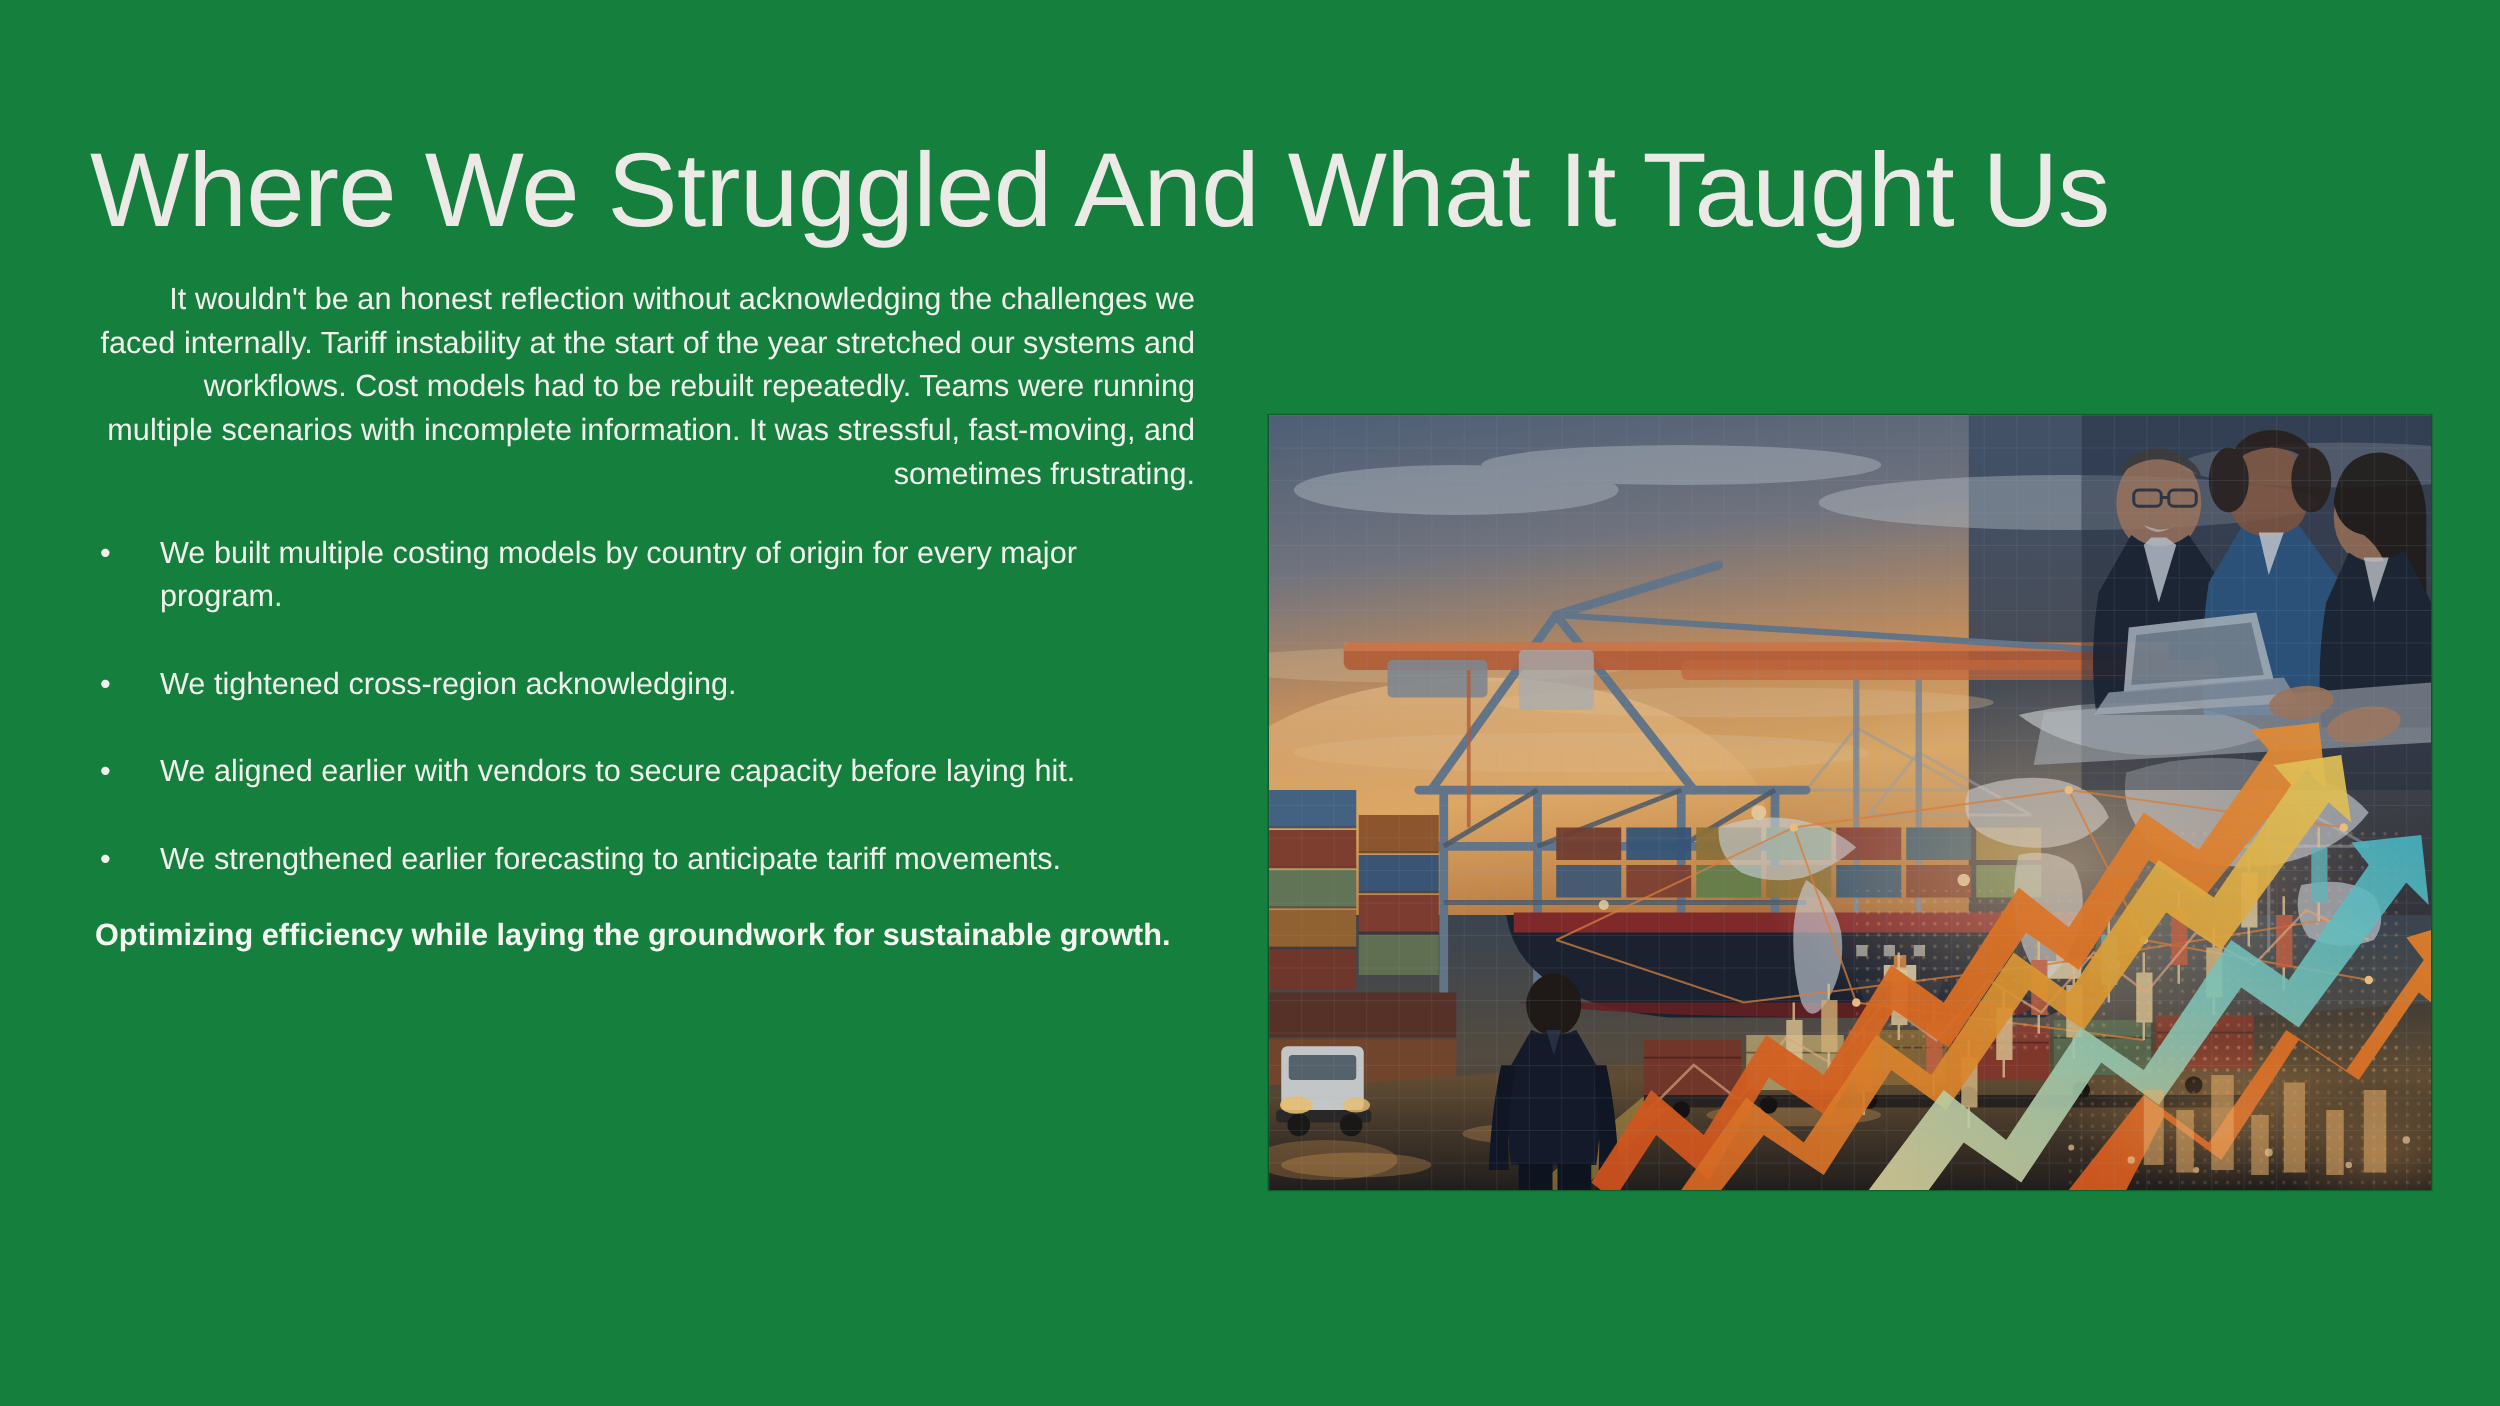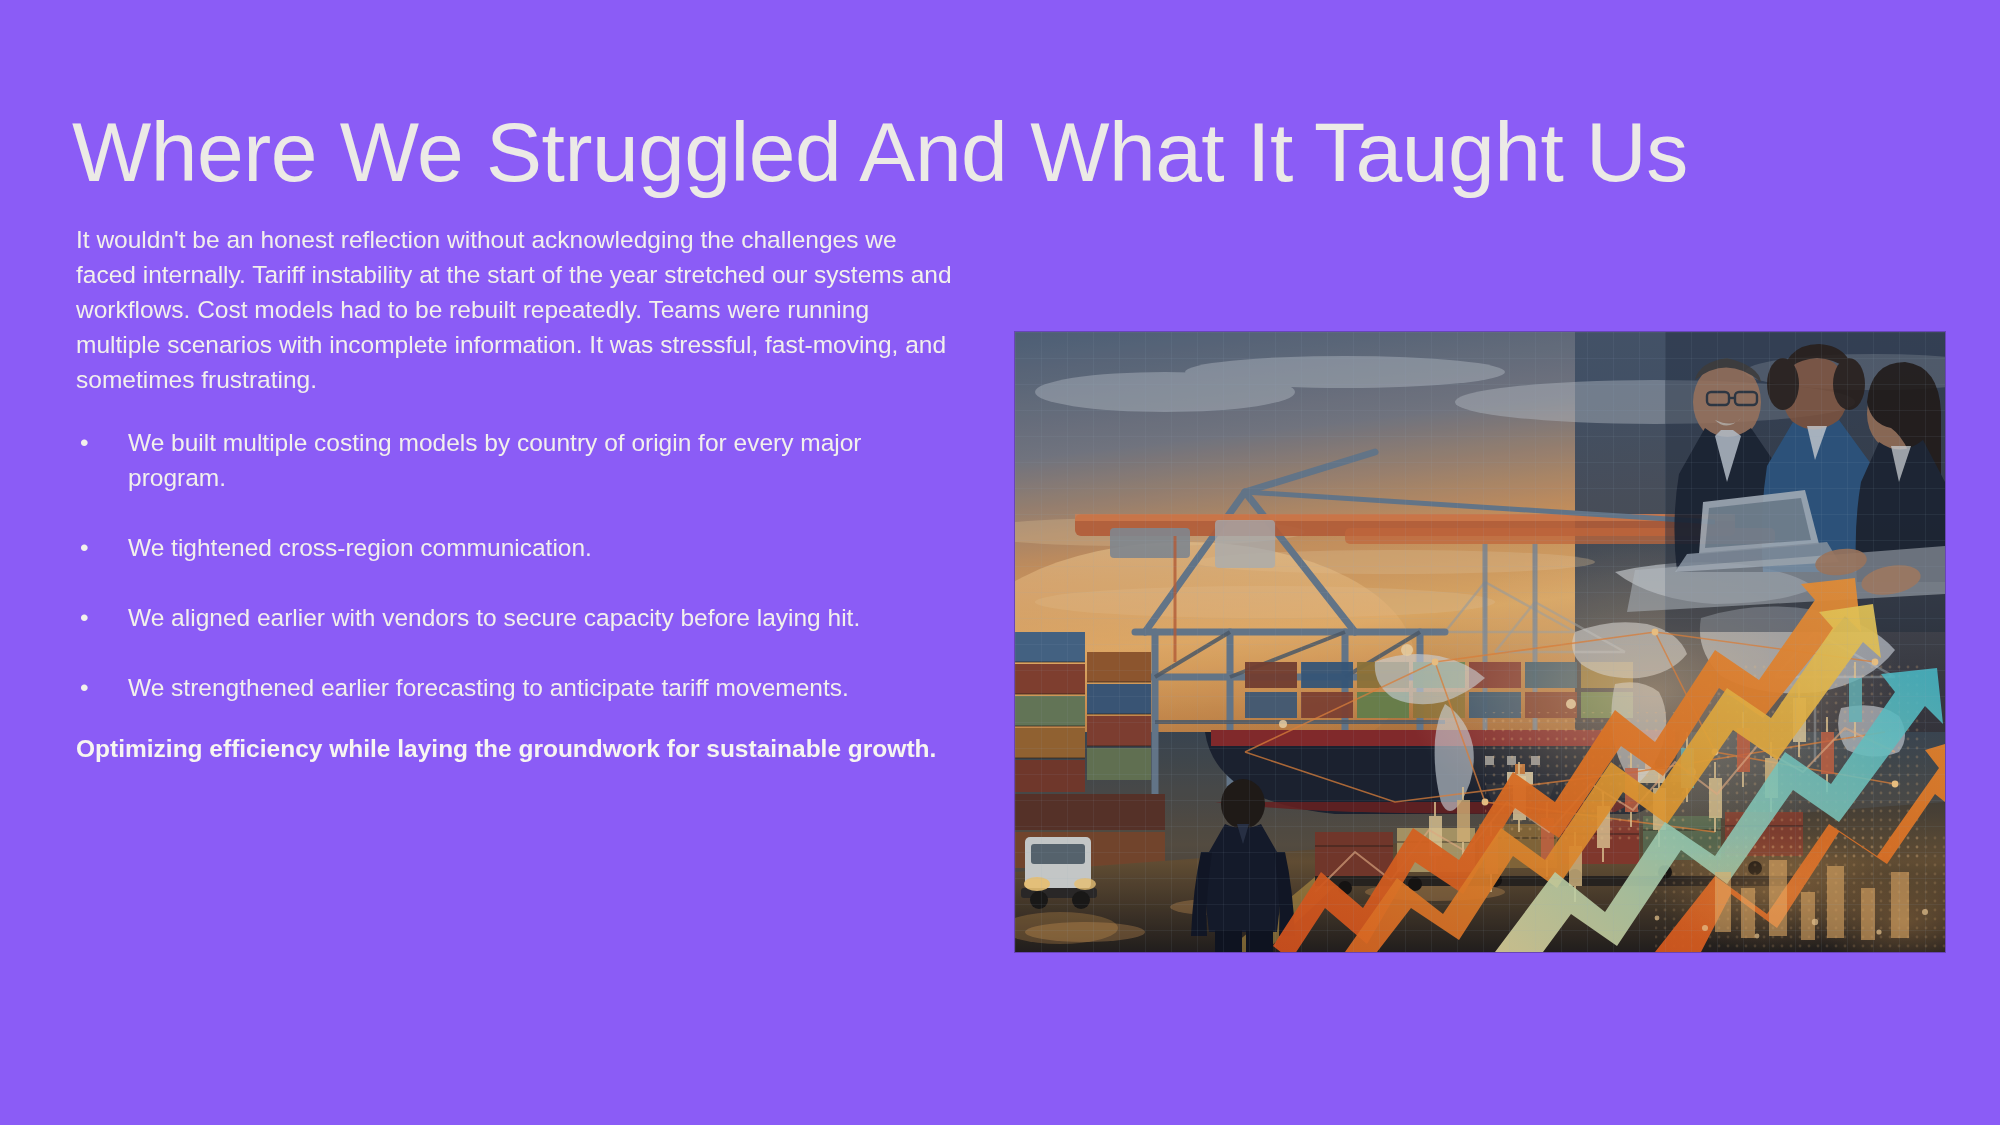--- a/index.html
+++ b/index.html
@@ -4,21 +4,21 @@
 <style>
   html, body {
     margin: 0;
     padding: 0;
     background: #3b3934;
   }
   .slide {
     position: relative;
     width: 2000px;
     height: 1125px;
-    background: #8b5cf6;
+    background: #15803d;
     overflow: hidden;
     font-family: "Liberation Sans", sans-serif;
     -webkit-font-smoothing: antialiased;
   }
 
   
   .slide-title {
     position: absolute;
     left: 72px;
     top: 52px;
@@ -36,20 +36,21 @@
     left: 76px;
     top: 222px;
     width: 880px;
     color: #f2f0ec;
     font-size: 24.5px;
     line-height: 35px;
     font-weight: 400;
   }
   .para {
     margin: 0 0 25px 0;
+    text-align: right;
   }
   .para.tight {
     margin-bottom: 28px;
   }
   .para.lead-in {
     margin-bottom: 30px;
   }
   .bullet-list {
     margin: 0 0 8px 0;
     padding: 0;
@@ -110,21 +111,21 @@
     <p class="para tight">It wouldn't be an honest reflection without acknowledging the challenges we faced internally. Tariff instability at the start of the year stretched our systems and workflows. Cost models had to be rebuilt repeatedly. Teams were running multiple scenarios with incomplete information. It was stressful, fast-moving, and sometimes frustrating.</p>
 
 
     <ul class="bullet-list">
       <li class="bullet-item">
         <span class="bullet-dot">•</span>
         <span>We built multiple costing models by country of origin for every major program.</span>
       </li>
       <li class="bullet-item">
         <span class="bullet-dot">•</span>
-        <span>We tightened cross-region communication.</span>
+        <span>We tightened cross-region acknowledging.</span>
       </li>
       <li class="bullet-item">
         <span class="bullet-dot">•</span>
         <span>We aligned earlier with vendors to secure capacity before laying hit.</span>
       </li>
       <li class="bullet-item">
         <span class="bullet-dot">•</span>
         <span>We strengthened earlier forecasting to anticipate tariff movements.</span>
       </li>
     </ul>

